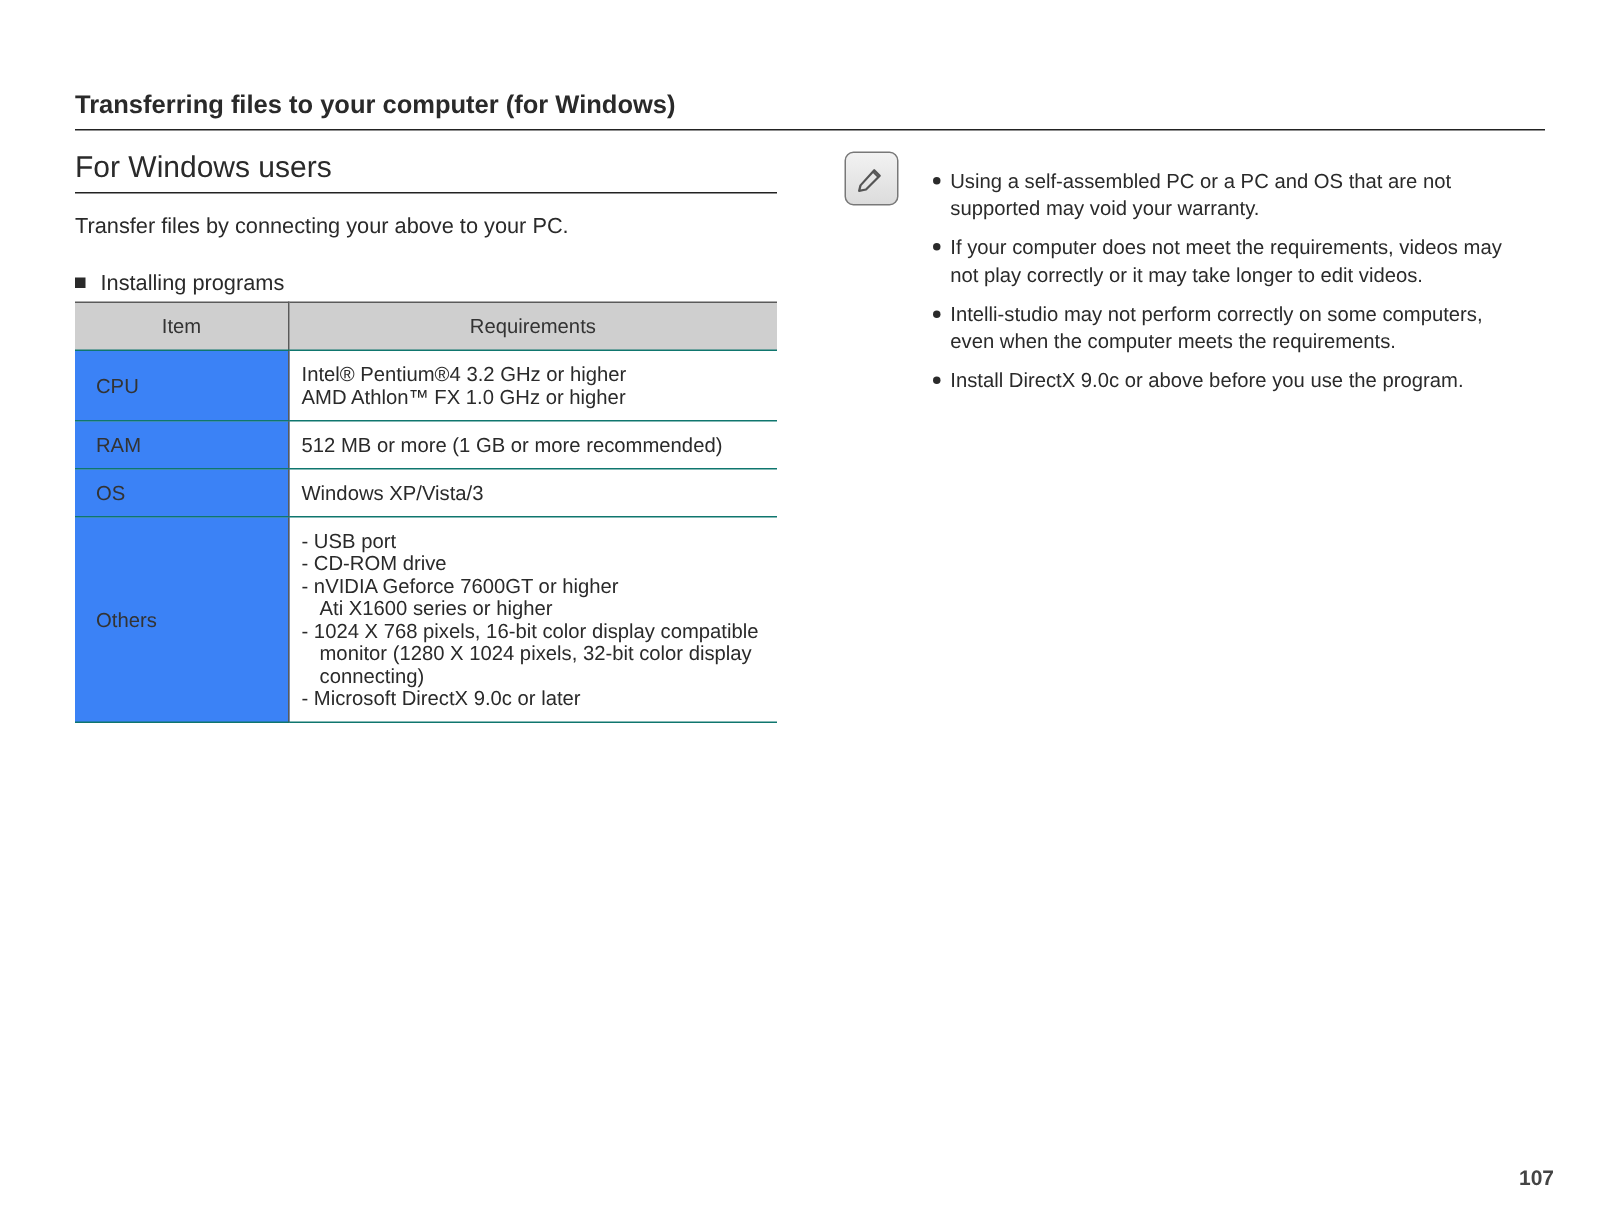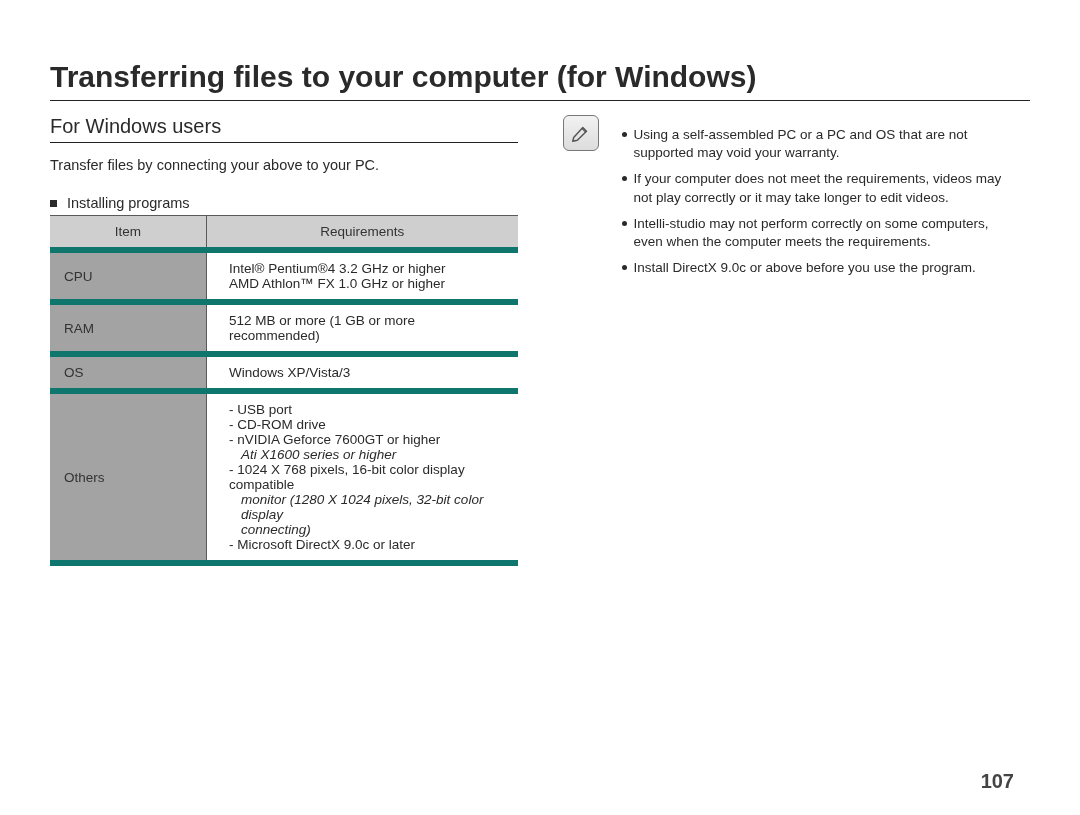--- a/index.html
+++ b/index.html
@@ -9,21 +9,21 @@
     font-family: Arial, Helvetica, sans-serif;
     color: #2a2a2a;
     width: 1080px;
     height: 815px;
   }
   .page {
     box-sizing: border-box;
     padding: 60px 50px 20px 50px;
   }
   .title {
-    font-size: 30px;
+    font-size: 17px;
     font-weight: bold;
     margin: 0 0 6px 0;
     letter-spacing: 0px;
   }
   .title-rule {
     border: none;
     border-top: 1.5px solid #222;
     margin: 0 0 14px 0;
   }
   .columns {
@@ -64,46 +64,46 @@
     font-size: 14.5px;
     margin: 0 0 8px 18px;
   }
   table.req {
     border-collapse: collapse;
     width: 100%;
     font-size: 13.5px;
   }
   table.req th, table.req td {
     border-top: 1px solid #5a5a5a;
-    border-bottom: 6px solid #0f766e;
+    border-bottom: 1px solid #0f766e;
     border-left: none;
     border-right: none;
-    padding: 8px 22px;
+    padding: 8px 8px;
     text-align: left;
     vertical-align: middle;
     font-weight: normal;
   }
   table.req th.mid, table.req td.mid {
     border-right: 1px solid #5a5a5a;
   }
   table.req thead th {
     background: #cfcfcf;
     text-align: center;
     color: #333;
     font-weight: normal;
   }
   table.req th.rowhead {
-    background: #a3a3a3;
+    background: #3b82f6;
     width: 120px;
     color: #333;
     text-align: left;
     padding-left: 14px;
   }
   td .line, th .line { display: block; }
-  td .indent { padding-left: 12px; font-style: italic; }
+  td .indent { padding-left: 12px; }
 
   .note-block {
     display: flex;
     gap: 12px;
   }
   .note-icon {
     flex: 0 0 34px;
     height: 34px;
     width: 34px;
     border: 1.5px solid #787878;
@@ -131,23 +131,23 @@
     position: absolute;
     left: 0;
     top: 6px;
     width: 5px;
     height: 5px;
     background: #2a2a2a;
     border-radius: 50%;
   }
   .page-number {
     position: absolute;
-    right: 66px;
+    right: 44px;
     bottom: 22px;
-    font-size: 20px;
+    font-size: 14px;
     font-weight: bold;
     color: #444;
   }
 </style>
 </head>
 <body>
 
 <div class="page">
 
   <h1 class="title">Transferring files to your computer (for Windows)</h1>

